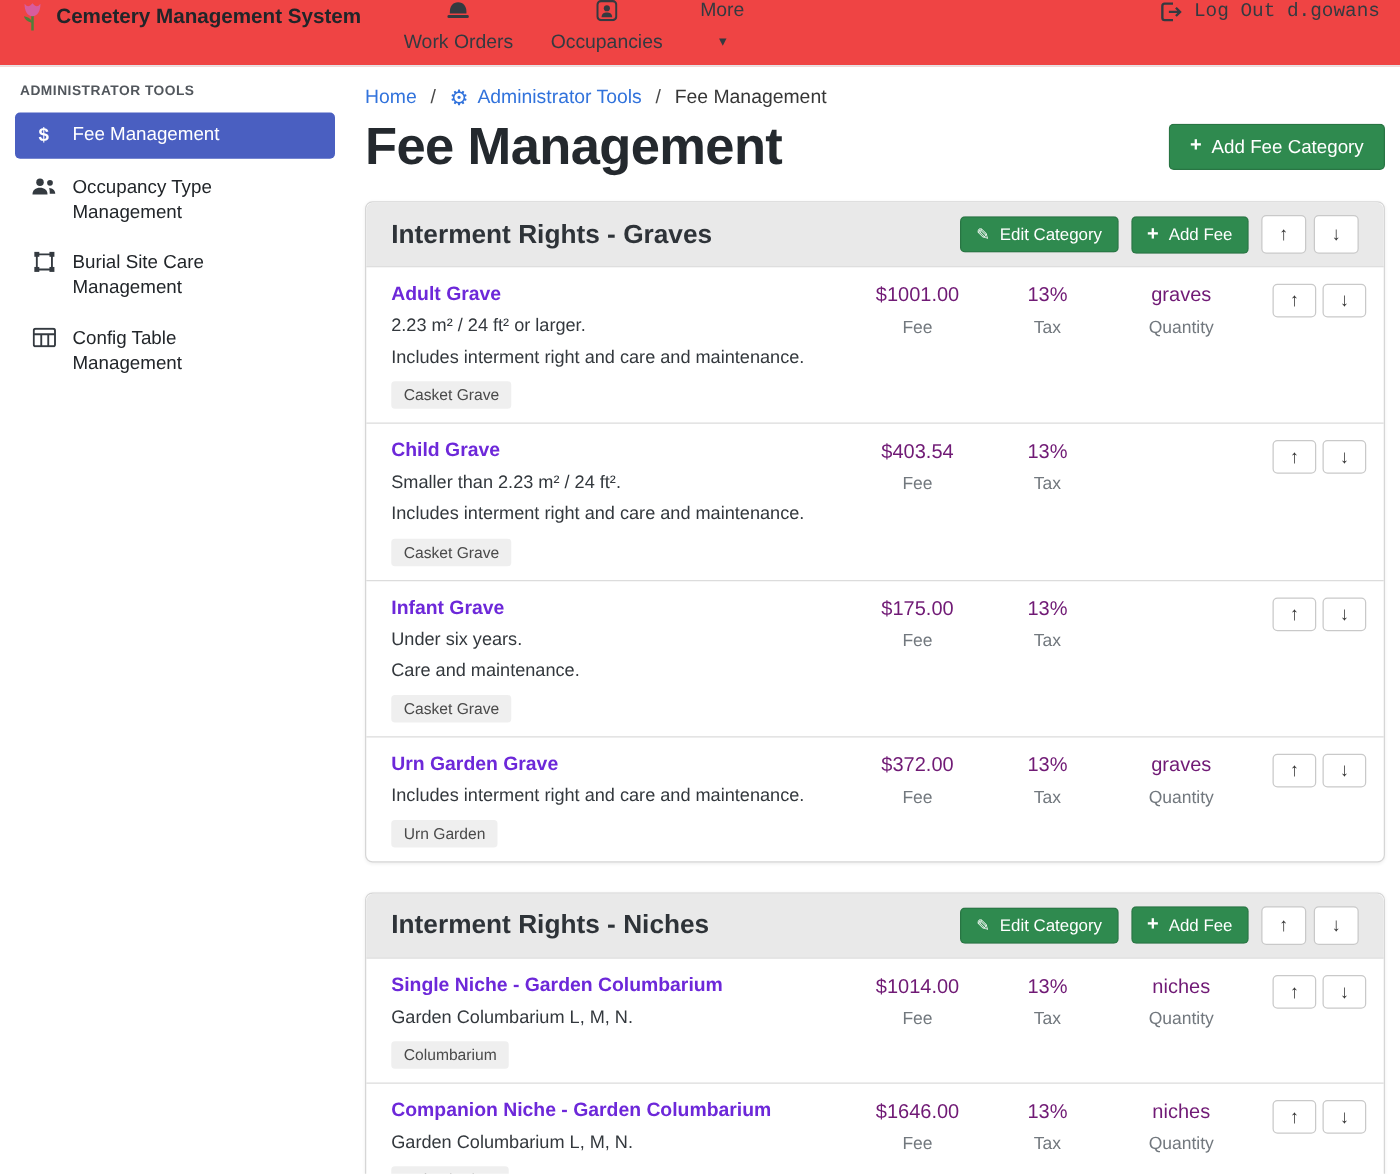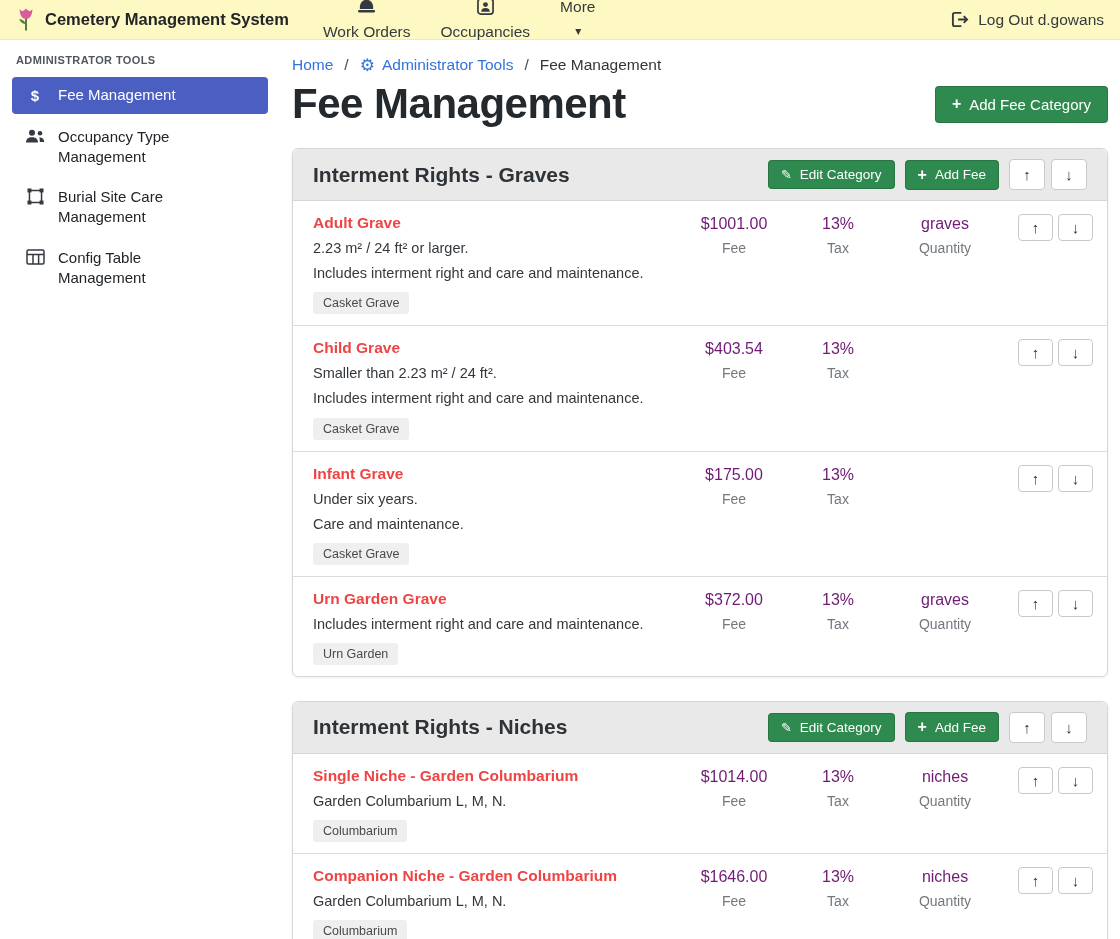--- a/index.html
+++ b/index.html
@@ -5,28 +5,28 @@
   * { box-sizing: border-box; }
   html, body { margin: 0; padding: 0; }
   body {
     width: 1120px; height: 939px; overflow: hidden;
     font-family: "Liberation Sans", "DejaVu Sans", sans-serif;
     background: #ffffff; color: #24292e;
   }
 
   
   .navbar {
-    height: 40px; background: #fef9c3; border-bottom: 1px solid #e3e5e7;
-    display: flex; align-items: center; padding: 0 16px;
+    height: 53px; background: #ef4444; border-bottom: 1px solid #e3e5e7;
+    display: flex; align-items: flex-start; padding: 0 16px;
   }
   .brand { display: flex; align-items: center; gap: 9px; font-size: 16.5px; font-weight: 700; color: #212529; cursor: pointer; }
   .nav-links { display: flex; gap: 30px; margin-left: 34px; }
   .nav-link { display: flex; align-items: center; gap: 8px; font-size: 15.5px; color: #343a40; text-decoration: none; cursor: pointer; flex-direction: column; }
   .nav-link .chev { font-size: 12px; margin-left: 1px; color: #343a40; }
-  .logout { margin-left: auto; display: flex; align-items: center; gap: 9px; font-size: 15.5px; color: #343a40; cursor: pointer; }
+  .logout { margin-left: auto; display: flex; align-items: center; gap: 9px; font-size: 15.5px; color: #343a40; cursor: pointer; font-family: Liberation Mono, monospace; }
   .navicon { display: inline-flex; align-items: center; color: #343a40; }
 
   
   .layout { display: flex; height: 886px; }
 
   
   .sidebar { width: 280px; flex-shrink: 0; padding: 12px 12px 0; }
   .sidebar-heading { font-size: 11px; font-weight: 700; letter-spacing: .4px; color: #51565c; margin: 2px 4px 11px; }
   .side-item {
     display: flex; align-items: flex-start; gap: 13px; padding: 8px 13px;
@@ -72,21 +72,21 @@
   .arrow-pair { display: flex; gap: 6px; }
   .arrow-btn {
     background: #fff; border: 1px solid #c9c9c9; border-radius: 4px;
     width: 36px; height: 31px; display: flex; align-items: center; justify-content: center;
     font-size: 15px; font-weight: 600; color: #363636; cursor: pointer; font-family: inherit;
   }
 
   .fee-row { display: flex; align-items: flex-start; padding: 13px 14px 11px 20px; border-bottom: 1px solid #dcdcdc; }
   .fee-row:last-child { border-bottom: none; }
   .fee-info { flex: 1; min-width: 0; display: flex; flex-direction: column; align-items: flex-start; }
-  .fee-name { color: #ef4444; font-weight: 700; font-size: 15.5px; text-decoration: none; margin-bottom: 7px; cursor: pointer; }
+  .fee-name { color: #6d28d9; font-weight: 700; font-size: 15.5px; text-decoration: none; margin-bottom: 7px; cursor: pointer; }
   .fee-desc { font-size: 14.5px; color: #33383d; line-height: 1.32; margin-bottom: 6px; }
   .tag { background: #efefef; color: #4a4a4a; font-size: 12.5px; padding: 4px 10px; border-radius: 3px; margin-top: 3px; }
   .col { text-align: center; padding-top: 1px; }
   .col-fee { width: 112px; }
   .col-tax { width: 96px; }
   .col-qty { width: 118px; }
   .val { font-size: 16px; color: #701a75; }
   .lbl { font-size: 14px; color: #72787e; margin-top: 7px; }
   .row-arrows { display: flex; gap: 5px; margin-left: 14px; }
   .row-arrows .arrow-btn { width: 35px; height: 27px; }

